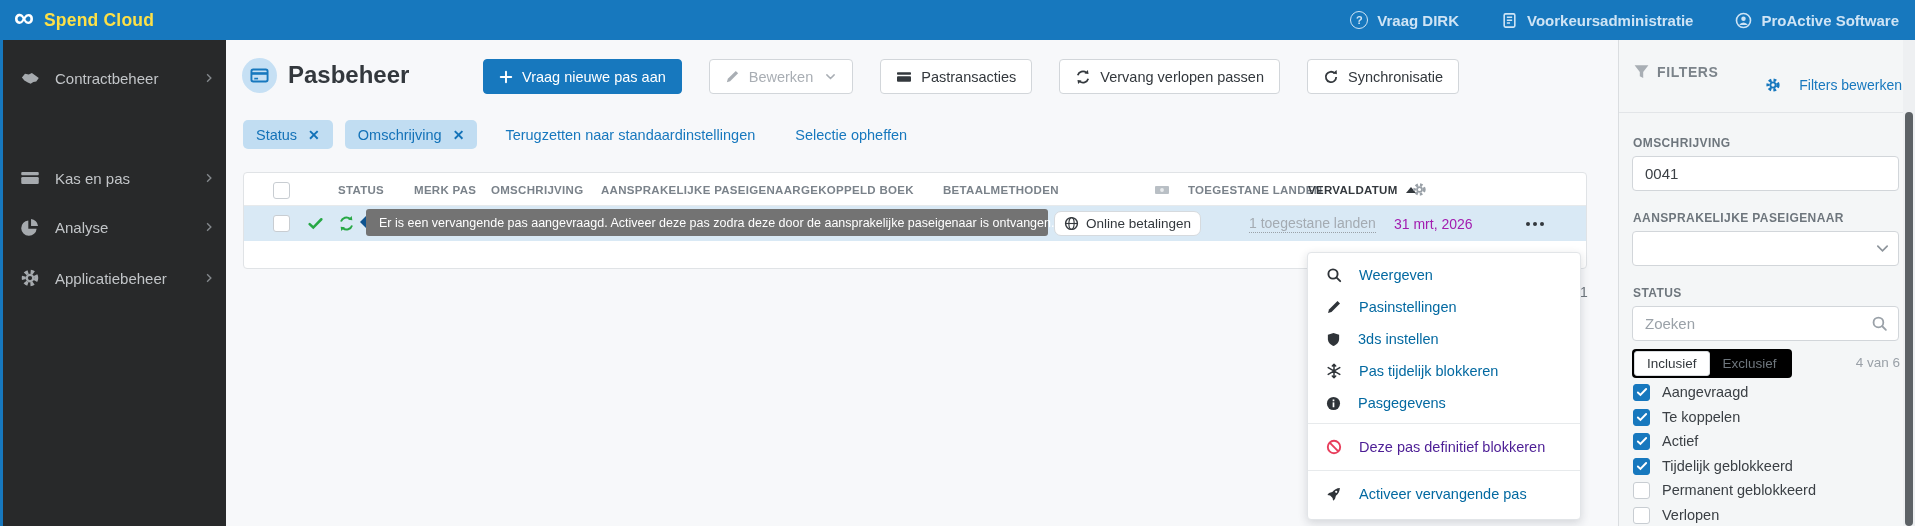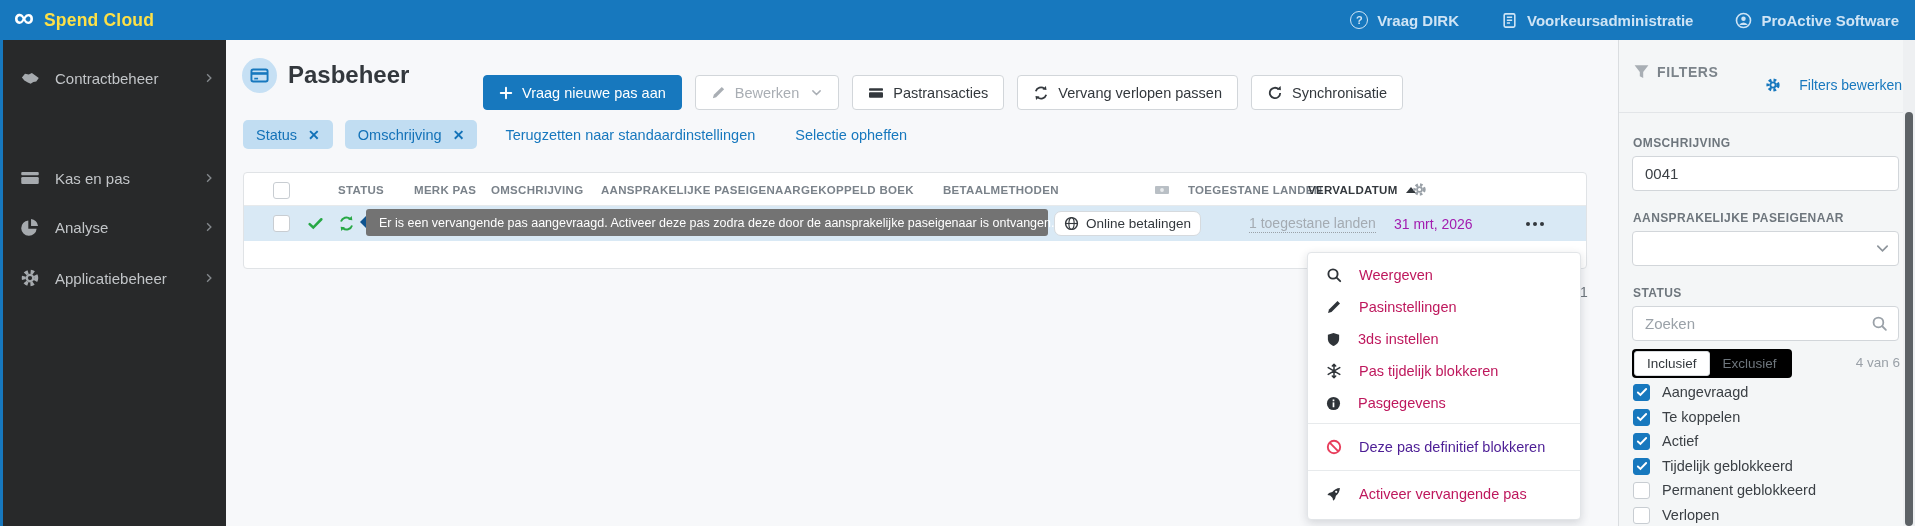--- a/index.html
+++ b/index.html
@@ -24,21 +24,21 @@
            border-left:3px solid #1778be;}
   .sb-item{position:absolute;left:0;width:226px;height:50px;display:flex;align-items:center;cursor:pointer;}
   .sb-ic{position:absolute;left:17px;color:#a6aaae;}
   .sb-label{position:absolute;left:52px;color:#c2c5c8;font-size:15px;}
   .sb-chev{position:absolute;right:14px;color:#85898d;}
 
   
   .page-icon{position:absolute;left:242px;top:58px;width:35px;height:35px;border-radius:50%;
              background:#c6e0f4;display:flex;align-items:center;justify-content:center;}
   .page-title{position:absolute;left:288px;top:61px;font-size:24px;font-weight:700;color:#33383d;}
-  .btnrow{position:absolute;left:483px;top:59px;height:35px;display:flex;gap:13px;margin-top:16px;}
+  .btnrow{position:absolute;left:483px;top:59px;height:35px;display:flex;gap:27px;}
   .btn{height:35px;display:flex;align-items:center;gap:9px;padding:0 15px;border-radius:4px;
        font-size:14.5px;cursor:pointer;white-space:nowrap;}
   .btn-primary{background:#1778be;color:#fff;border:1px solid #1778be;}
   .btn-white{background:#fff;color:#33383d;border:1px solid #d2d6da;}
   .btn-white .bic{color:#33383d;}
   .btn.disabled{color:#a9aeb4;}
   .btn.disabled .bic{color:#a9aeb4;}
   .chev{color:#6e767d;margin-left:2px;}
   .btn.disabled .chev{color:#a9aeb4;}
 
@@ -76,21 +76,21 @@
   .tooltip{position:absolute;left:366px;top:209px;height:27px;width:682px;background:#737373;color:#fff;
            border-radius:3px;display:flex;align-items:center;padding:0 13px;font-size:12.5px;
            white-space:nowrap;z-index:5;}
   .tt-arrow{position:absolute;left:-6px;top:7px;width:0;height:0;border-top:6px solid transparent;
             border-bottom:6px solid transparent;border-right:6px solid #0d538f;}
 
   
   .menu{position:absolute;left:1307px;top:252px;width:274px;background:#fff;border:1px solid #e2e5e8;
         border-radius:4px;box-shadow:0 3px 10px rgba(30,40,50,.16);z-index:10;padding:6px 0;}
   .mi{height:32px;display:flex;align-items:center;gap:17px;padding:0 18px;font-size:14.5px;
-      color:#be185d;cursor:pointer;}
+      color:#0369a1;cursor:pointer;}
   .mi .mic{color:#2f3439;}
   .mi.danger{color:#4c1d95;height:38px;}
   .mi.danger .mic{color:#e83e5c;}
   .mi.last{height:38px;}
   .mdiv{height:1px;background:#e7eaec;margin:4px 0;}
 
   
   .panel{position:absolute;left:1618px;top:40px;width:297px;height:486px;background:#f4f6f7;
          border-left:1px solid #dadde0;}
   .fhead{position:absolute;left:0;top:18px;width:100%;height:30px;}

